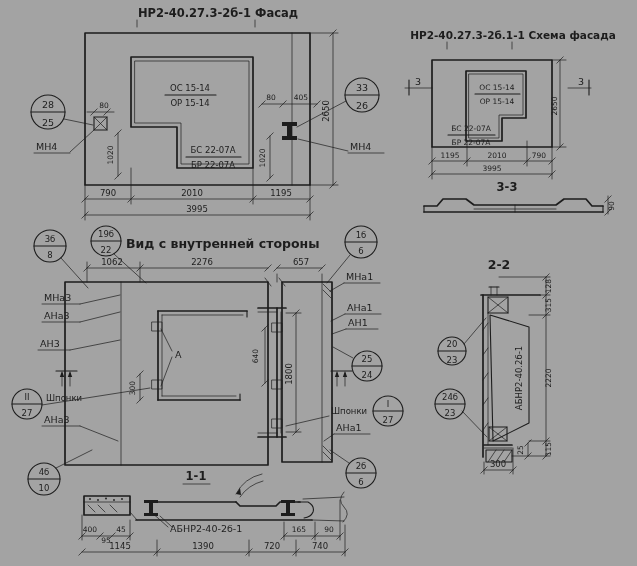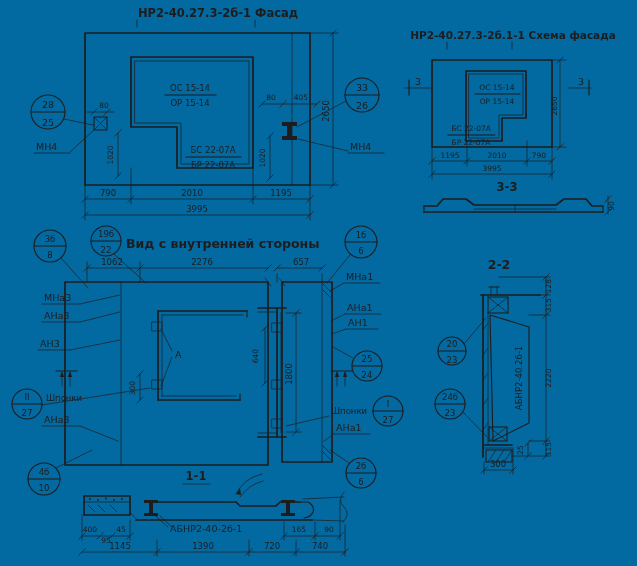--- a/index.html
+++ b/index.html
@@ -1,16 +1,16 @@
 <!DOCTYPE html>
 <html><head>
 <meta charset="utf-8">
 <style>
   html,body{margin:0;padding:0;background:#e8e8e8}
-  .sheet{position:relative;width:637px;height:566px;background:#0369a1;overflow:hidden}
+  .sheet{position:relative;width:637px;height:566px;background:#a3a3a3;overflow:hidden}
   svg{display:block}
   svg text{font-family:"DejaVu Sans",sans-serif;fill:#1d1d1d}
   .ln{stroke:#1d1d1d;fill:none;stroke-width:1.1;stroke-linecap:round;stroke-linejoin:round}
   .thick{stroke-width:1.7}
   .thin{stroke-width:0.7}
   .fill{fill:#1d1d1d;stroke:none}
   .t7{font-size:7.5px}
   .t8{font-size:8.5px}
   .t9{font-size:9.5px}
   .t10{font-size:10.5px;font-weight:bold}

